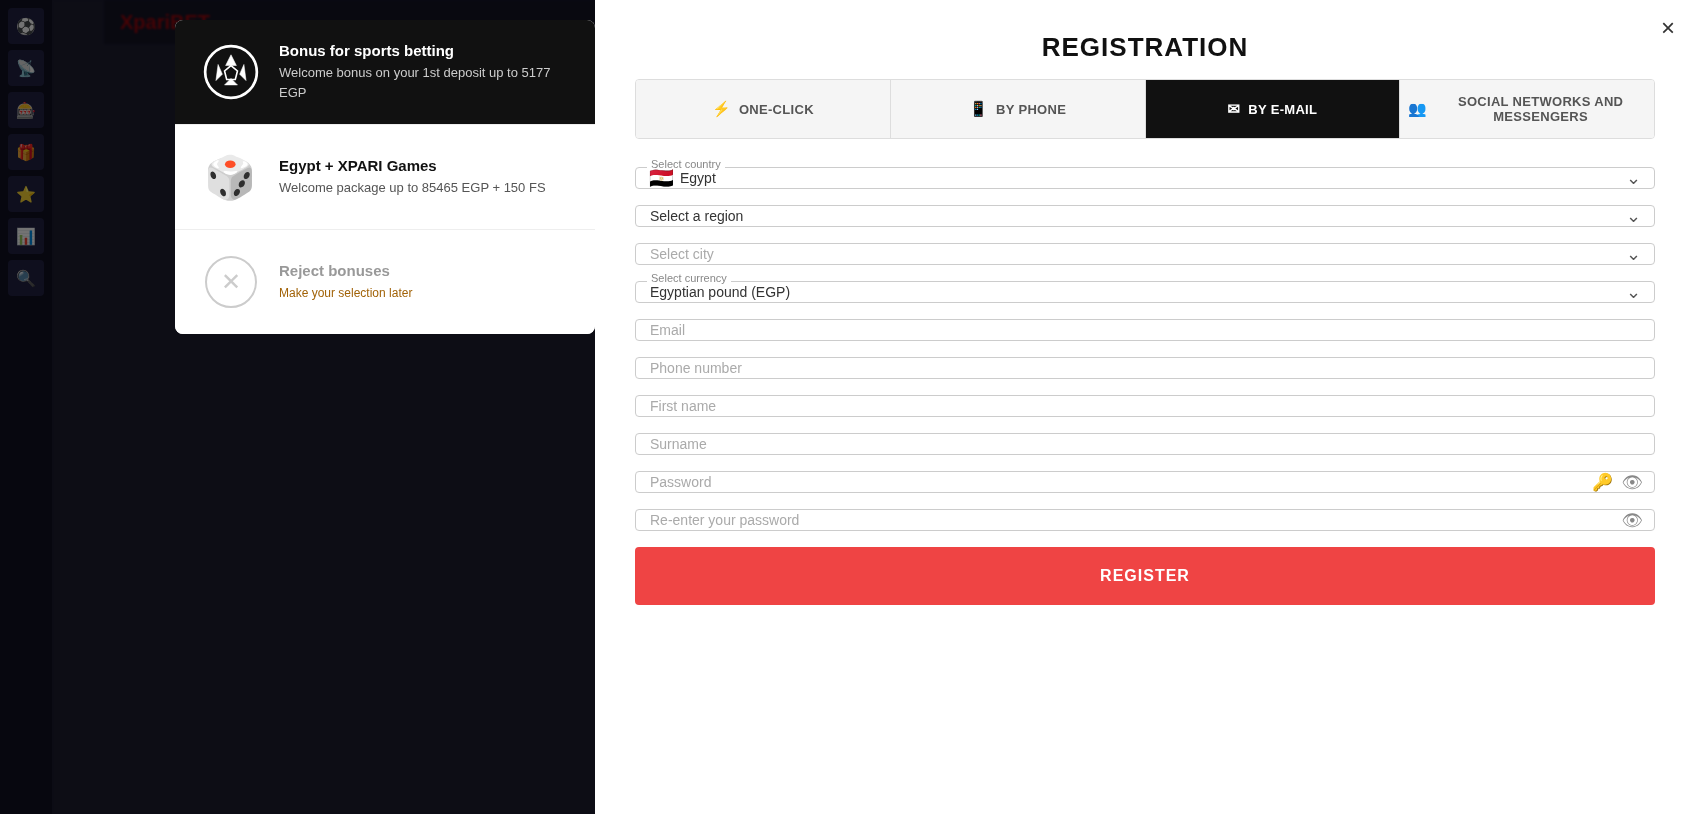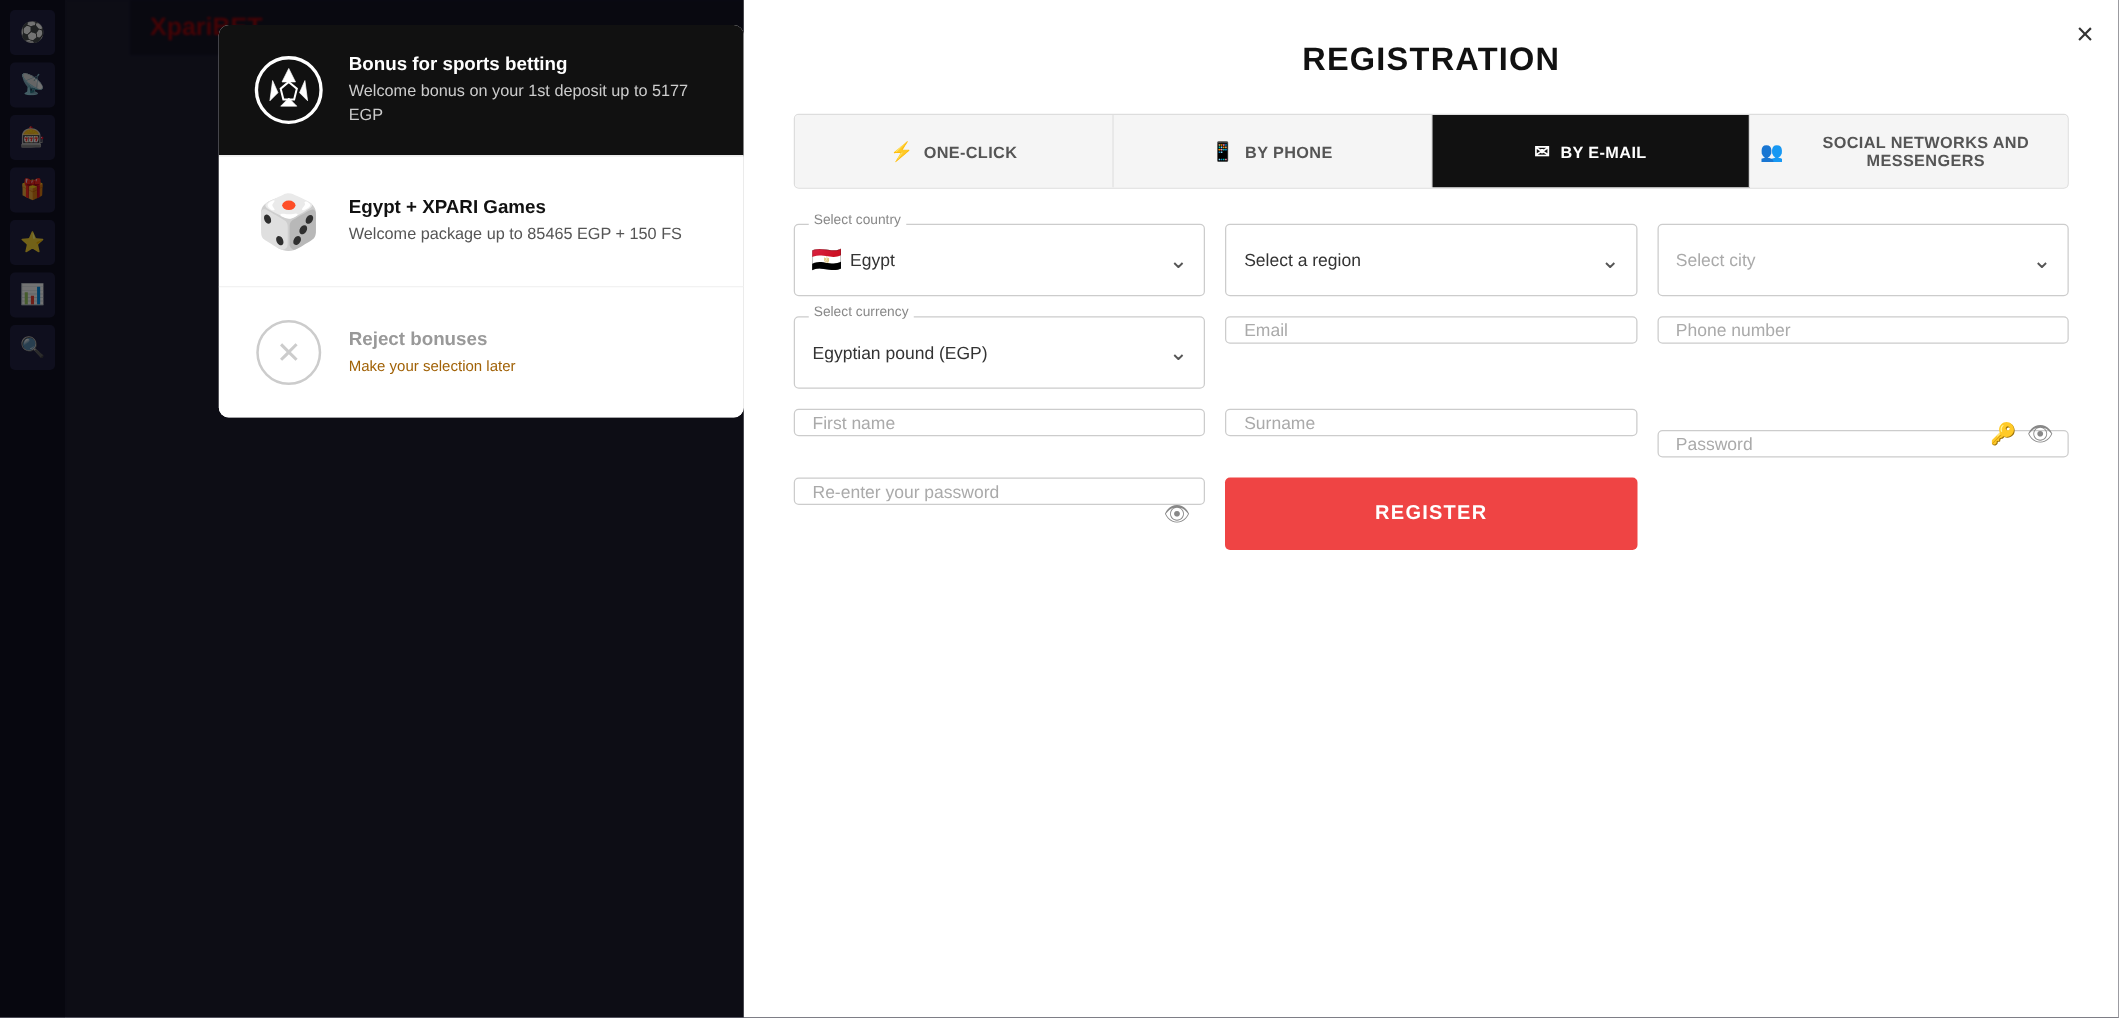--- a/index.html
+++ b/index.html
@@ -155,21 +155,21 @@
       cursor: pointer;
       background: none;
       border: none;
       line-height: 1;
     }
     .modal-title {
       text-align: center;
       font-size: 26px;
       font-weight: bold;
       color: #111;
-      margin-bottom: 28px;
+      margin-bottom: 16px;
       letter-spacing: 1px;
     }
 
     
     .tabs {
       display: flex;
       gap: 0;
       margin-bottom: 28px;
       border: 1px solid #ddd;
       border-radius: 4px;
@@ -196,21 +196,21 @@
       background: #111;
       color: #fff;
     }
     .tab-icon {
       font-size: 15px;
     }
 
     
     .form-grid {
       display: grid;
-      grid-template-columns: 1fr 1fr 1fr;
+      grid-template-columns: 1fr;
       gap: 16px;
     }
     .form-group {
       position: relative;
     }
     .form-label {
       position: absolute;
       top: -9px;
       left: 12px;
       background: #fff;
@@ -227,21 +227,21 @@
       font-size: 14px;
       color: #333;
       outline: none;
       background: #fff;
     }
     .form-input::placeholder {
       color: #aaa;
     }
     .form-select {
       width: 100%;
-      padding: 20px 14px;
+      padding: 2px 14px;
       border: 1px solid #ccc;
       border-radius: 4px;
       font-size: 14px;
       color: #333;
       outline: none;
       background: #fff;
       appearance: none;
       cursor: pointer;
     }
     .select-wrapper {
@@ -454,21 +454,21 @@
 
       <div class="form-group">
         <input type="text" class="form-input" placeholder="First name" style="">
       </div>
 
       <div class="form-group">
         <input type="text" class="form-input" placeholder="Surname" style="">
       </div>
 
       <div class="form-group">
-        <input type="password" class="form-input" style="padding-right: 70px; margin-top: 17px;" placeholder="Password">
+        <input type="password" class="form-input" style="padding-right: 70px;" placeholder="Password">
         <div class="password-icons">
           <span style="cursor:pointer;font-size:17px;">🔑</span>
           <span style="cursor:pointer;font-size:17px;">👁</span>
         </div>
       </div>
 
       <div class="form-group">
         <input type="password" class="form-input" style="padding-right: 44px;" placeholder="Re-enter your password">
         <div class="password-icons">
           <span style="cursor:pointer;font-size:17px;">👁</span>

